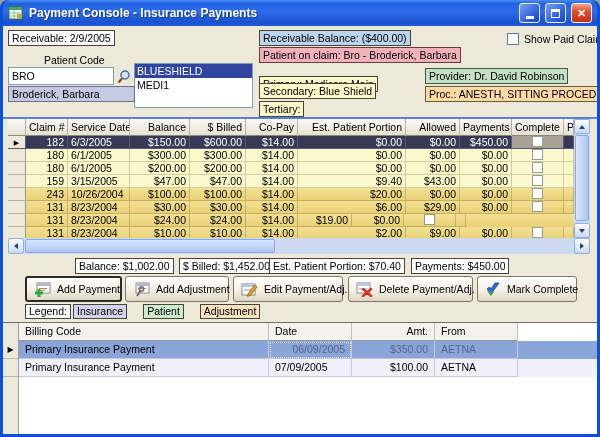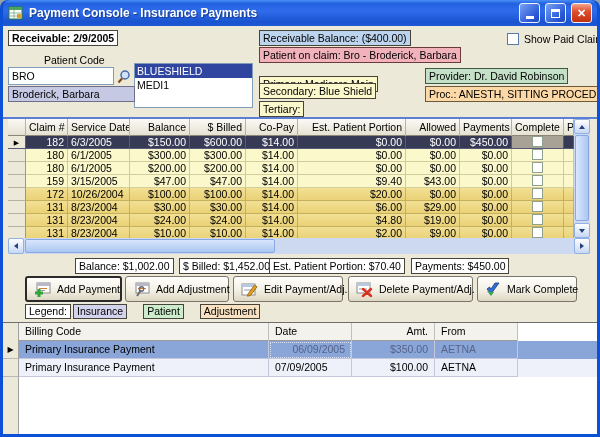--- a/index.html
+++ b/index.html
@@ -104,21 +104,21 @@
     <span class="tb-btn blue">
         <span class="glyph-max"></span>
       </span>
     <span class="tb-btn red">
         <span>✕</span>
       </span>
   </div>
 
   <div class="client">
 
-    <span class="tag bg-white" style="left:5px;top:4px;font-weight:bold;">Receivable: 2/9/2005</span>
+    <span class="tag bg-white" style="left:5px;top:4px;">Receivable: 2/9/2005</span>
     <span class="tag bg-blue" style="left:256px;top:4px;">Receivable Balance: ($400.00)</span>
     <span class="label" style="left:471px;top:7px;">
       <span class="checkbox"></span><span>Show Paid Claims</span>
     </span>
 
     <span class="label" style="left:8px;top:28px;">Patient Code</span>
     <span class="textinput" style="left:5px;top:41px;width:106px;">BRO</span>
     <span class="searchbtn" style="left:112px;top:41px;">
       <svg width="14" height="15" viewBox="0 0 14 15">
         <circle cx="8" cy="6" r="4" fill="#cfe2f8" stroke="#4a6aa0" stroke-width="1.5"></circle>
@@ -201,21 +201,21 @@
             <div class="cg-cell" style="width: 56px; text-align: right;">$47.00</div>
             <div class="cg-cell" style="width: 52px; text-align: right;">$14.00</div>
             <div class="cg-cell" style="width: 108px; text-align: right;">$9.40</div>
             <div class="cg-cell" style="width: 54px; text-align: right;">$43.00</div>
             <div class="cg-cell" style="width: 52px; text-align: right;">$0.00</div>
             <div class="cg-cell cmp-cell" style="width: 52px; text-align: center;"><span class="cbx"></span></div>
             <div class="cg-cell" style="width: 10px; text-align: left;"></div>
           </div>
           <div class="cg-row gold">
             <div class="cg-cell selcell"></div>
-            <div class="cg-cell" style="width: 42px; text-align: right;">172</div>
+            <div class="cg-cell" style="width: 42px; text-align: right;">243</div>
             <div class="cg-cell" style="width: 62px; text-align: left;">10/26/2004</div>
             <div class="cg-cell" style="width: 60px; text-align: right;">$100.00</div>
             <div class="cg-cell" style="width: 56px; text-align: right;">$100.00</div>
             <div class="cg-cell" style="width: 52px; text-align: right;">$14.00</div>
             <div class="cg-cell" style="width: 108px; text-align: right;">$20.00</div>
             <div class="cg-cell" style="width: 54px; text-align: right;">$0.00</div>
             <div class="cg-cell" style="width: 52px; text-align: right;">$0.00</div>
             <div class="cg-cell cmp-cell" style="width: 52px; text-align: center;"><span class="cbx"></span></div>
             <div class="cg-cell" style="width: 10px; text-align: left;"></div>
           </div>
@@ -232,21 +232,20 @@
             <div class="cg-cell cmp-cell" style="width: 52px; text-align: center;"><span class="cbx"></span></div>
             <div class="cg-cell" style="width: 10px; text-align: left;"></div>
           </div>
           <div class="cg-row gold">
             <div class="cg-cell selcell"></div>
             <div class="cg-cell" style="width: 42px; text-align: right;">131</div>
             <div class="cg-cell" style="width: 62px; text-align: left;">8/23/2004</div>
             <div class="cg-cell" style="width: 60px; text-align: right;">$24.00</div>
             <div class="cg-cell" style="width: 56px; text-align: right;">$24.00</div>
             <div class="cg-cell" style="width: 52px; text-align: right;">$14.00</div>
-            <div class="cg-cell" style="width: 108px; text-align: right;">$4.80</div>
             <div class="cg-cell" style="width: 54px; text-align: right;">$19.00</div>
             <div class="cg-cell" style="width: 52px; text-align: right;">$0.00</div>
             <div class="cg-cell cmp-cell" style="width: 52px; text-align: center;"><span class="cbx"></span></div>
             <div class="cg-cell" style="width: 10px; text-align: left;"></div>
           </div>
           <div class="cg-row gold">
             <div class="cg-cell selcell"></div>
             <div class="cg-cell" style="width: 42px; text-align: right;">131</div>
             <div class="cg-cell" style="width: 62px; text-align: left;">8/23/2004</div>
             <div class="cg-cell" style="width: 60px; text-align: right;">$10.00</div>

